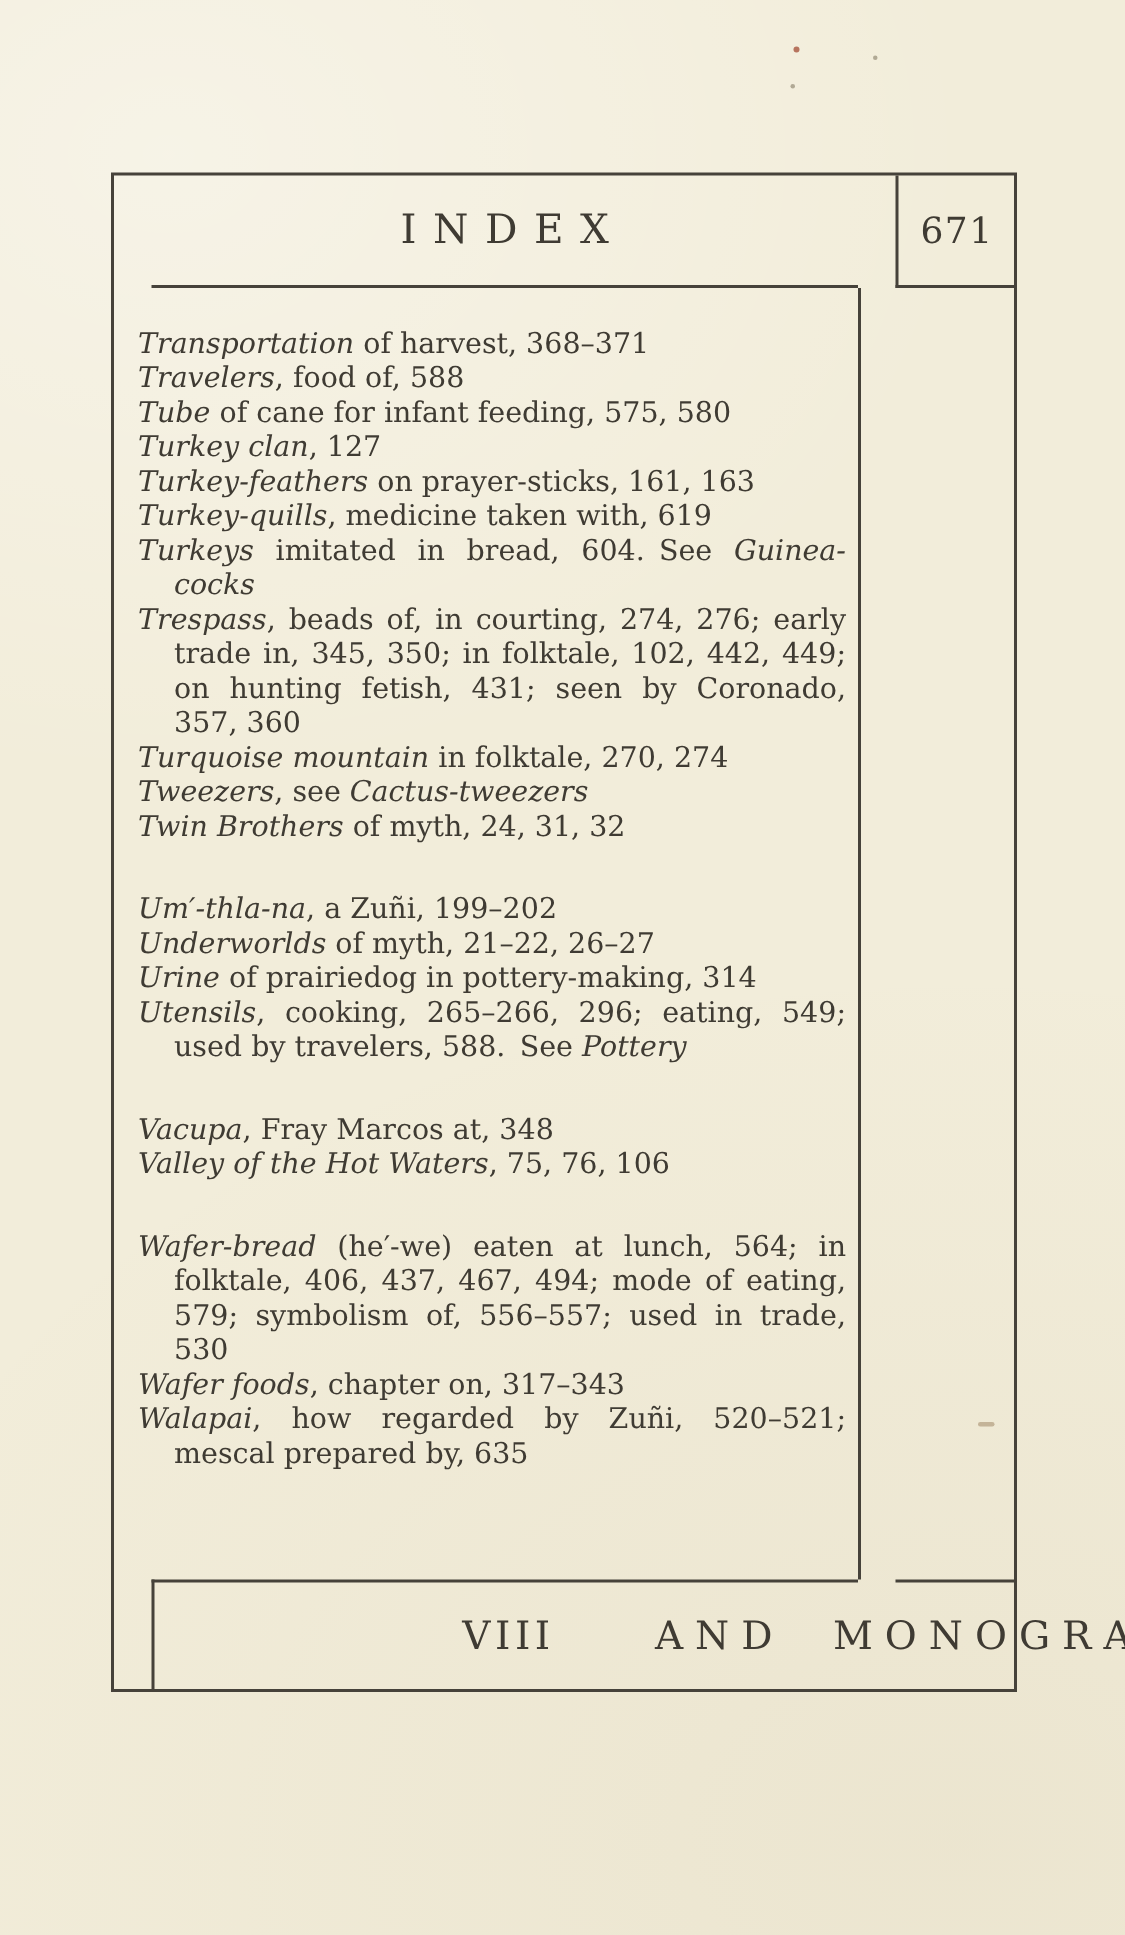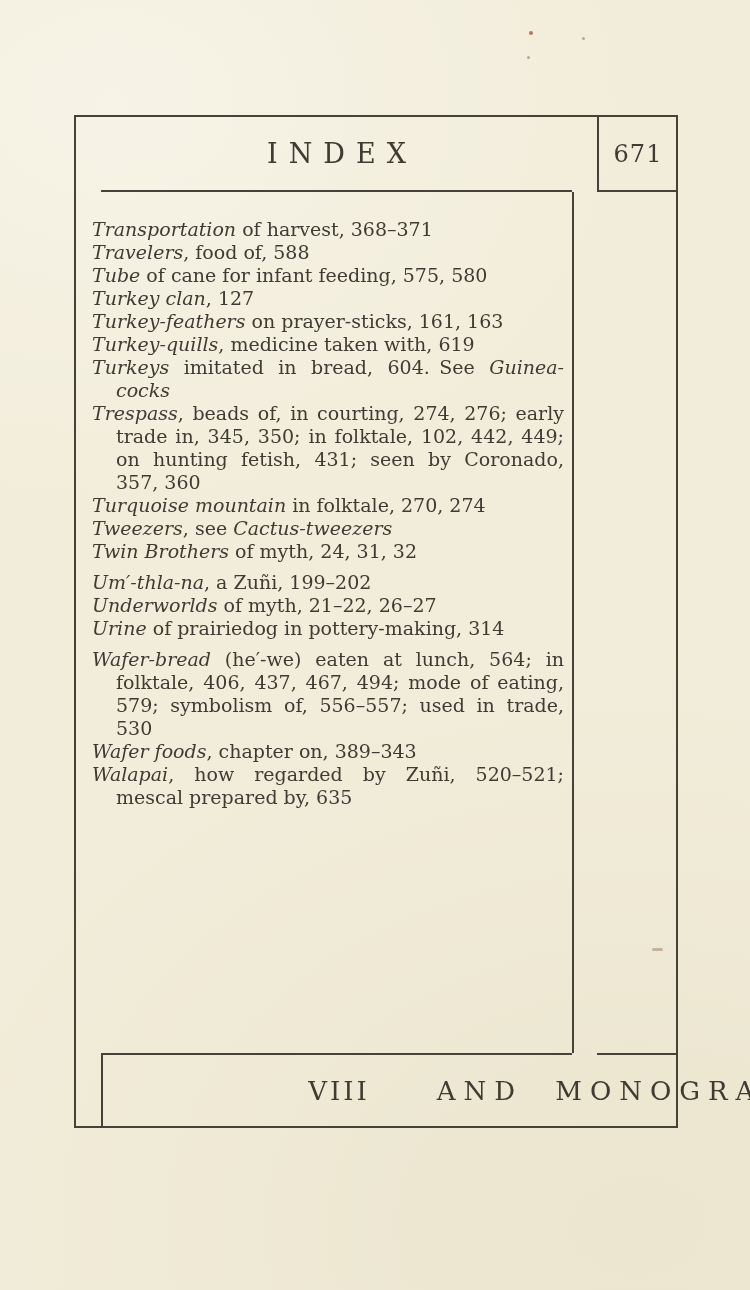--- a/index.html
+++ b/index.html
@@ -50,21 +50,21 @@
   }
   .volume{font-size:26px;letter-spacing:3px;margin-right:-3px;}
 
   .body-text{
     padding:26px 8px 0 16px;
     font-size:19px;line-height:23px;
     text-align:justify;
   }
   .entry{margin:0;padding-left:24px;text-indent:-24px;}
   .entry .it{font-style:italic;}
-  .section + .section{margin-top:8px;}
+  .section + .section{margin-top:32px;}
 
   .margin-col{position:relative;}
   .stray-dash{
     position:absolute;left:78px;top:756px;width:11px;height:3px;
     background:var(--artifact);border-radius:2px;opacity:.75;
   }
   .speck{position:absolute;border-radius:50%;}
   .speck-1{left:529px;top:31px;width:4px;height:4px;background:var(--speck-red);opacity:.8;}
   .speck-2{left:582px;top:37px;width:3px;height:3px;background:var(--speck-gray);opacity:.7;}
   .speck-3{left:527px;top:56px;width:3px;height:3px;background:var(--speck-gray);opacity:.7;}
@@ -95,24 +95,29 @@
         <p class="entry"><span class="it">Turkeys</span><span> imitated in bread, 604. See </span><span class="it">Guinea-cocks</span></p>
         <p class="entry"><span class="it">Trespass</span><span>, beads of, in courting, 274, 276; early trade in, 345, 350; in folktale, 102, 442, 449; on hunting fetish, 431; seen by Coronado, 357, 360</span></p>
         <p class="entry"><span class="it">Turquoise mountain</span><span> in folktale, 270, 274</span></p>
         <p class="entry"><span class="it">Tweezers</span><span>, see </span><span class="it">Cactus-tweezers</span></p>
         <p class="entry"><span class="it">Twin Brothers</span><span> of myth, 24, 31, 32</span></p>
       </div>
       <div class="section">
         <p class="entry"><span class="it">Um′-thla-na</span><span>, a Zuñi, 199–202</span></p>
         <p class="entry"><span class="it">Underworlds</span><span> of myth, 21–22, 26–27</span></p>
         <p class="entry"><span class="it">Urine</span><span> of prairiedog in pottery-making, 314</span></p>
+        <p class="entry"><span class="it">Utensils</span><span>, cooking, 265–266, 296; eating, 549; used by travelers, 588. See </span><span class="it">Pottery</span></p>
+      </div>
+      <div class="section">
+        <p class="entry"><span class="it">Vacupa</span><span>, Fray Marcos at, 348</span></p>
+        <p class="entry"><span class="it">Valley of the Hot Waters</span><span>, 75, 76, 106</span></p>
       </div>
       <div class="section">
         <p class="entry"><span class="it">Wafer-bread</span><span> (he′-we) eaten at lunch, 564; in folktale, 406, 437, 467, 494; mode of eating, 579; symbolism of, 556–557; used in trade, 530</span></p>
-        <p class="entry"><span class="it">Wafer foods</span><span>, chapter on, 389–343</span></p>
+        <p class="entry"><span class="it">Wafer foods</span><span>, chapter on, 317–343</span></p>
         <p class="entry"><span class="it">Walapai</span><span>, how regarded by Zuñi, 520–521; mescal prepared by, 635</span></p>
       </div>
     </div>
   <div class="cell col-right margin-col">
     <div class="stray-dash"></div>
   </div>
 
   <div class="cell row-footer col-right center">
     <span class="volume">VIII</span>
   </div>

